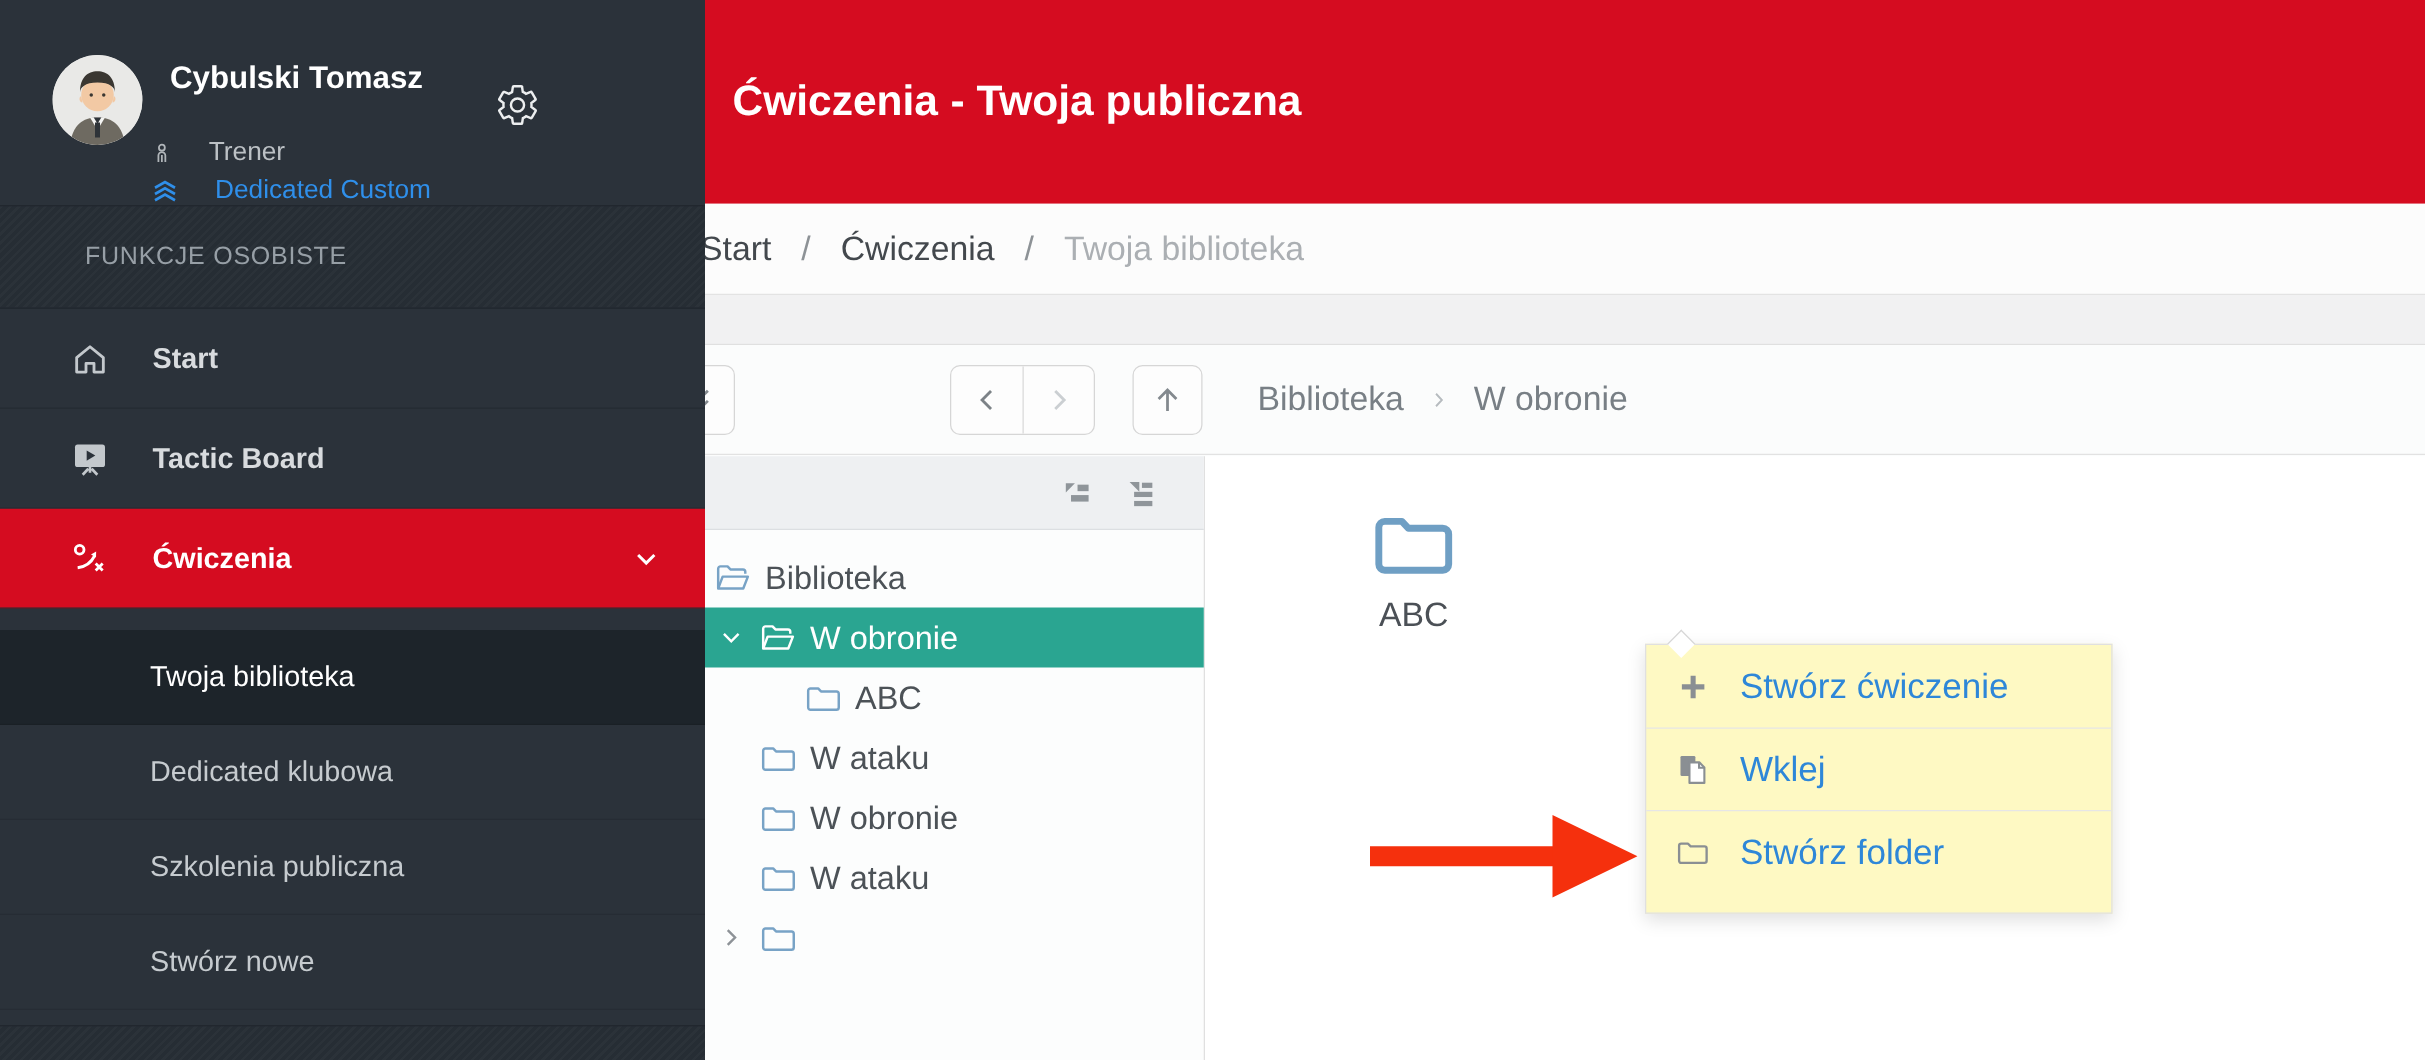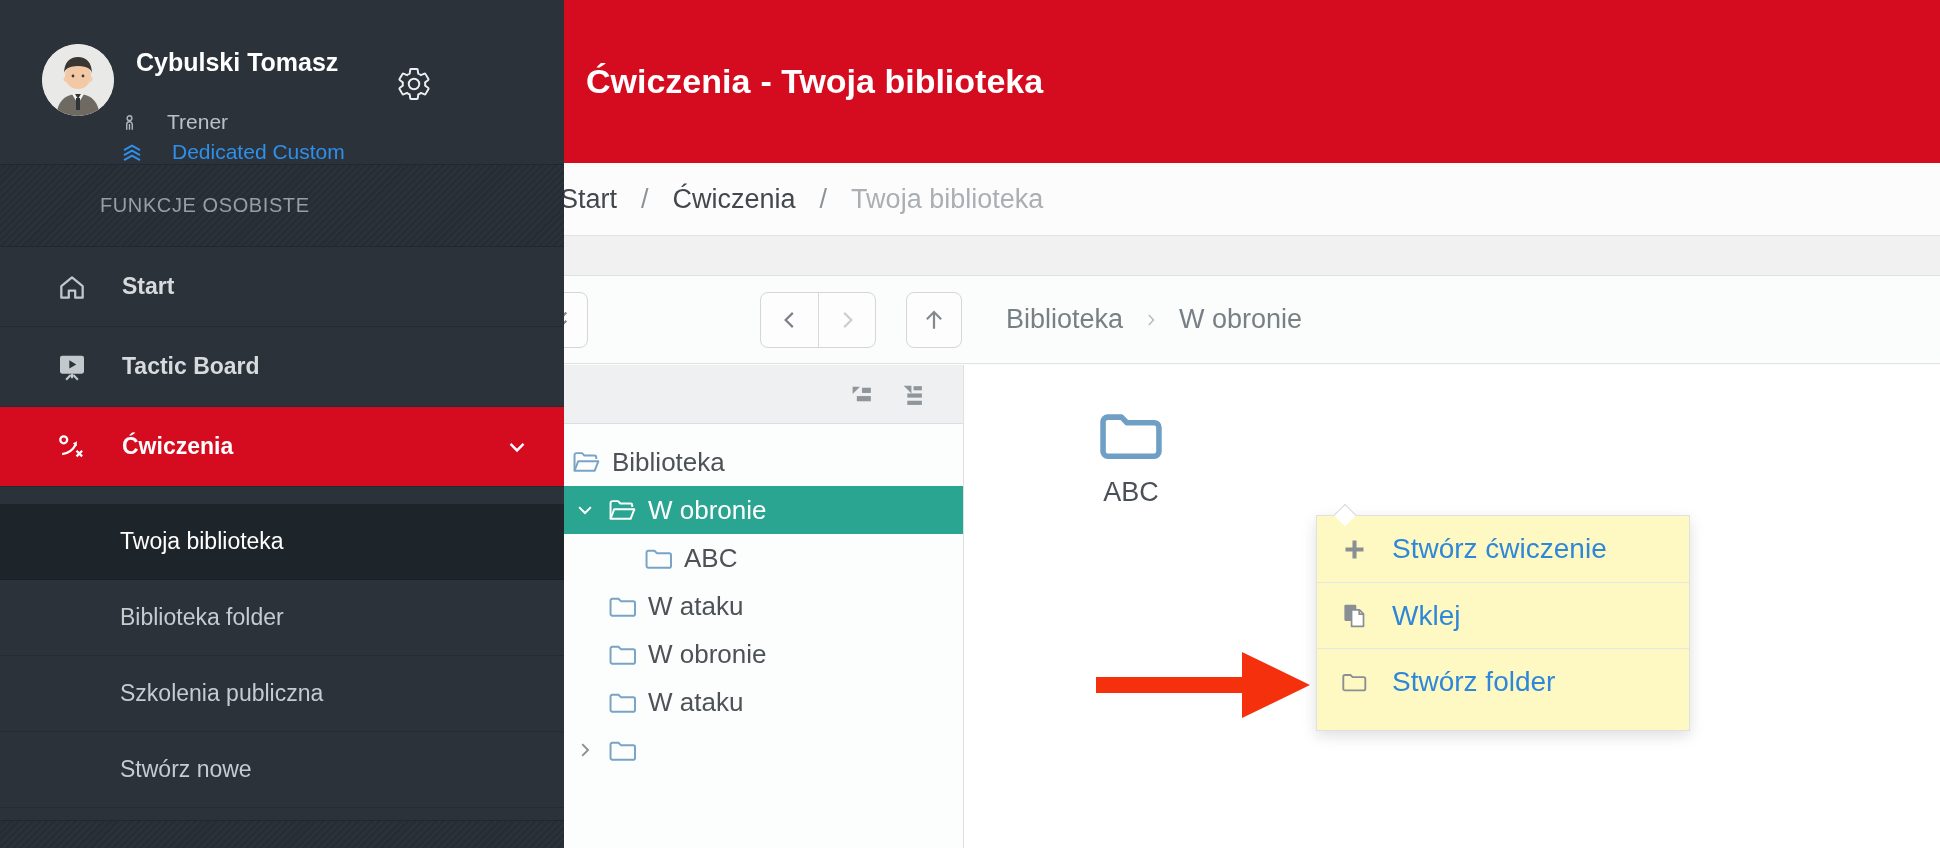--- a/index.html
+++ b/index.html
@@ -26,21 +26,21 @@
   .profile-name {
     position: absolute; left: 136px; top: 48px;
     color: #ffffff; font-size: 25px; font-weight: bold;
   }
   .profile-row { position: absolute; left: 120px; display: flex; align-items: center; gap: 28px; margin-top: 24px; }
   .row-role { top: 86px; color: #bcc1c5; font-size: 21px; }
   .row-plan { top: 116px; color: #2f8fea; font-size: 21px; text-align: right; }
   .gear { position: absolute; left: 396px; top: 66px; width: 36px; height: 36px; color: #eceeef; cursor: pointer; }
 
   .section-band {
-    height: 82px; display: flex; align-items: center; padding-left: 100px;
+    height: 82px; display: flex; align-items: center; padding-left: 68px;
     background: #262d34;
     background-image: repeating-linear-gradient(135deg, rgba(255,255,255,0.022) 0 2px, transparent 2px 5px);
     border-bottom: 1px solid #21272e;
     color: #979fa6; font-size: 20px; letter-spacing: 0.6px;
   }
   .nav-item {
     position: relative; height: 80px; display: flex; align-items: center;
     gap: 34px; padding-left: 56px; border-bottom: 1px solid #252b32;
     color: #d8dbde; font-size: 23px; font-weight: bold; cursor: pointer;
   }
@@ -233,21 +233,21 @@
       <svg class="nav-caret" viewBox="0 0 24 24">
         <path d="M6 9.2l6 6 6-6" fill="none" stroke="currentColor" stroke-width="2.2"></path>
       </svg>
     </div>
 
     <div class="submenu">
       <div class="sub-item active">
         <span>Twoja biblioteka</span>
       </div>
       <div class="sub-item">
-        <span>Biblioteka folder</span>
+        <span>Dedicated klubowa</span>
       </div>
       <div class="sub-item">
         <span>Szkolenia publiczna</span>
       </div>
       <div class="sub-item">
         <span>Stwórz nowe</span>
       </div>
     </div>
   </nav>
 
@@ -256,21 +256,21 @@
 
 <div class="main">
 
   <header class="page-header">
     <svg class="back-btn" viewBox="0 0 24 24">
       <circle cx="12" cy="12" r="9.4" fill="none" stroke="#ffffff" stroke-width="1.9"></circle>
       <path d="M16.6 11.1H9.9l2.8-2.8-1.3-1.3L6.4 12l5 5 1.3-1.3-2.8-2.8h6.7z" fill="#ffffff"></path>
     </svg>
     <h1 class="page-title">
       <span class="t-bold">Ćwiczenia</span>
-      <span>- Twoja biblioteka</span>
+      <span>- Twoja publiczna</span>
     </h1>
   </header>
 
   <div class="crumb-bar">
     <svg class="crumb-home" viewBox="0 0 24 24">
       <path d="M10 20.5v-6h4v6h5.3v-9h2.8L12 3.2 1.9 11.5h2.8v9z" fill="currentColor"></path>
     </svg>
     <span class="crumb-link">Start</span>
     <span class="crumb-sep">/</span>
     <span class="crumb-link">Ćwiczenia</span>

